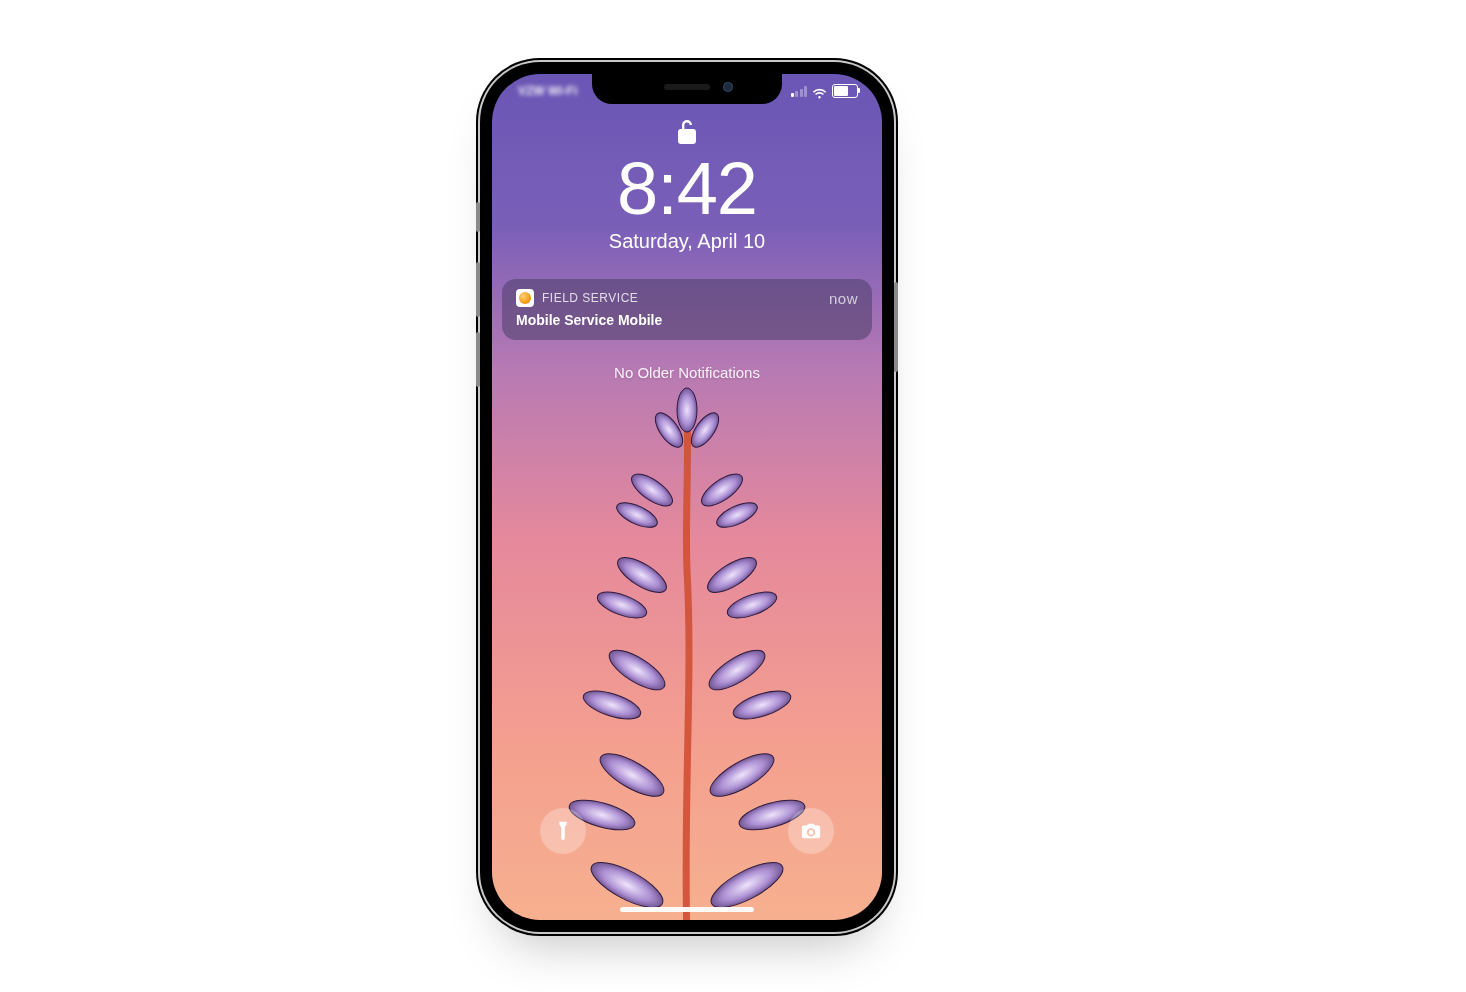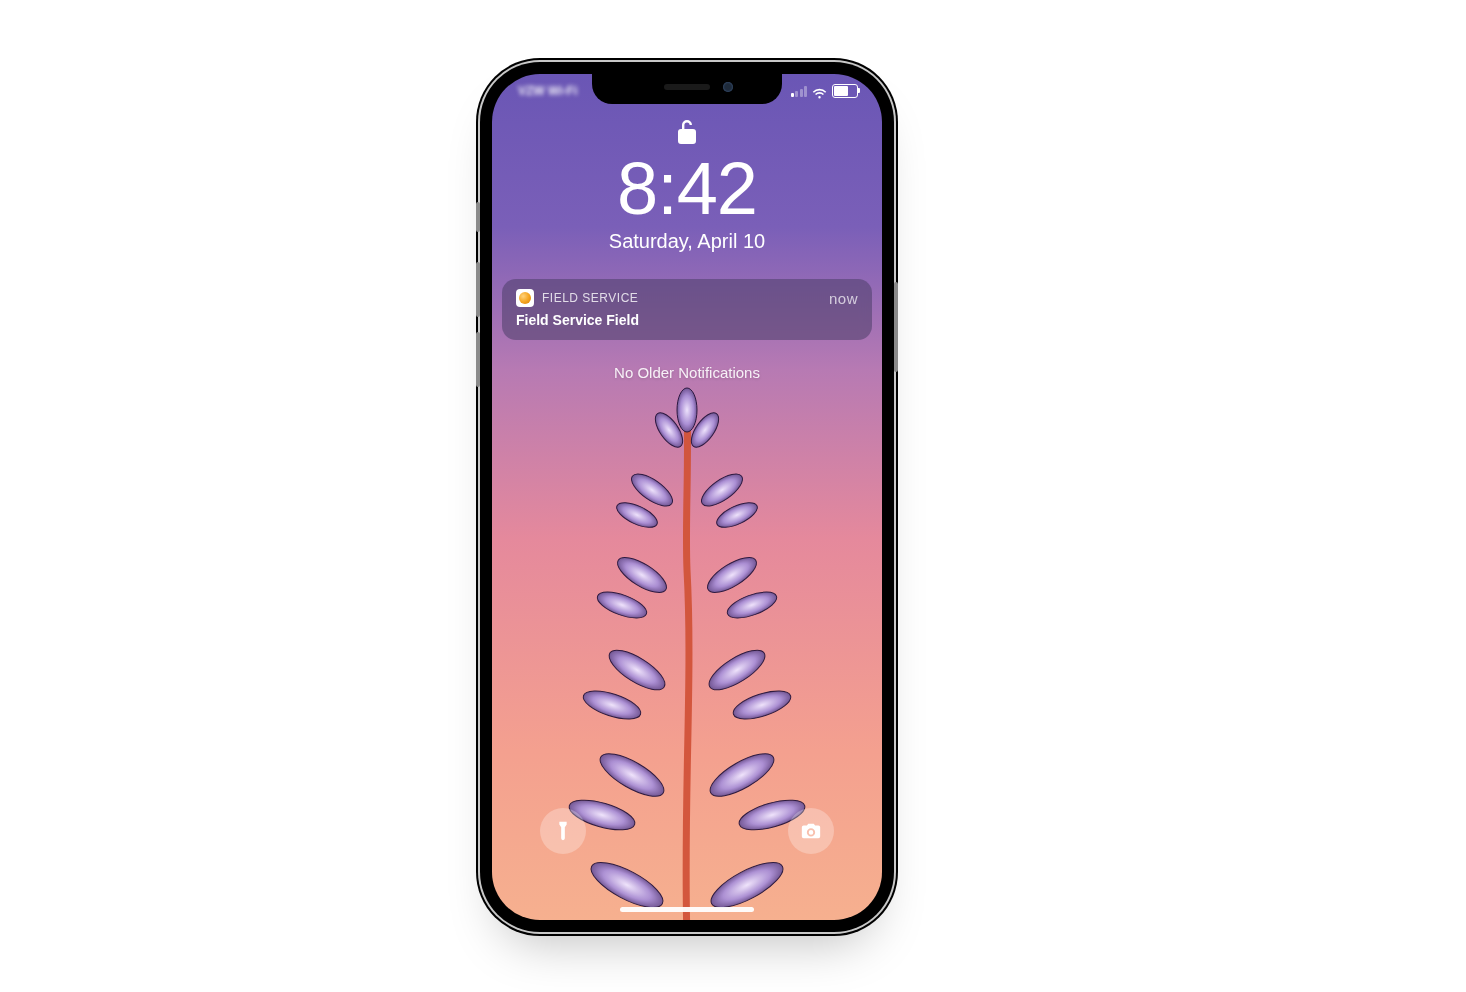--- a/index.html
+++ b/index.html
@@ -131,21 +131,21 @@
       </div>
 
       <div class="notif">
         <div class="notif-head">
           <span class="app-icon">
               <span class="app-icon-inner"></span>
             </span>
           <span class="app-name">FIELD SERVICE</span>
           <span class="ts">now</span>
         </div>
-        <div class="notif-title">Field Service Field</div>
+        <div class="notif-title">Mobile Service Mobile</div>
       </div>
 
       <div class="no-older">No Older Notifications</div>
 
       <svg class="plant" width="300" height="560" viewBox="0 0 300 560">
         <defs>
           <radialGradient id="leaf" cx="50%" cy="50%" r="60%">
             <stop offset="0%" stop-color="#efe6ff"></stop>
             <stop offset="55%" stop-color="#a98fd6"></stop>
             <stop offset="100%" stop-color="#4b316d"></stop>

